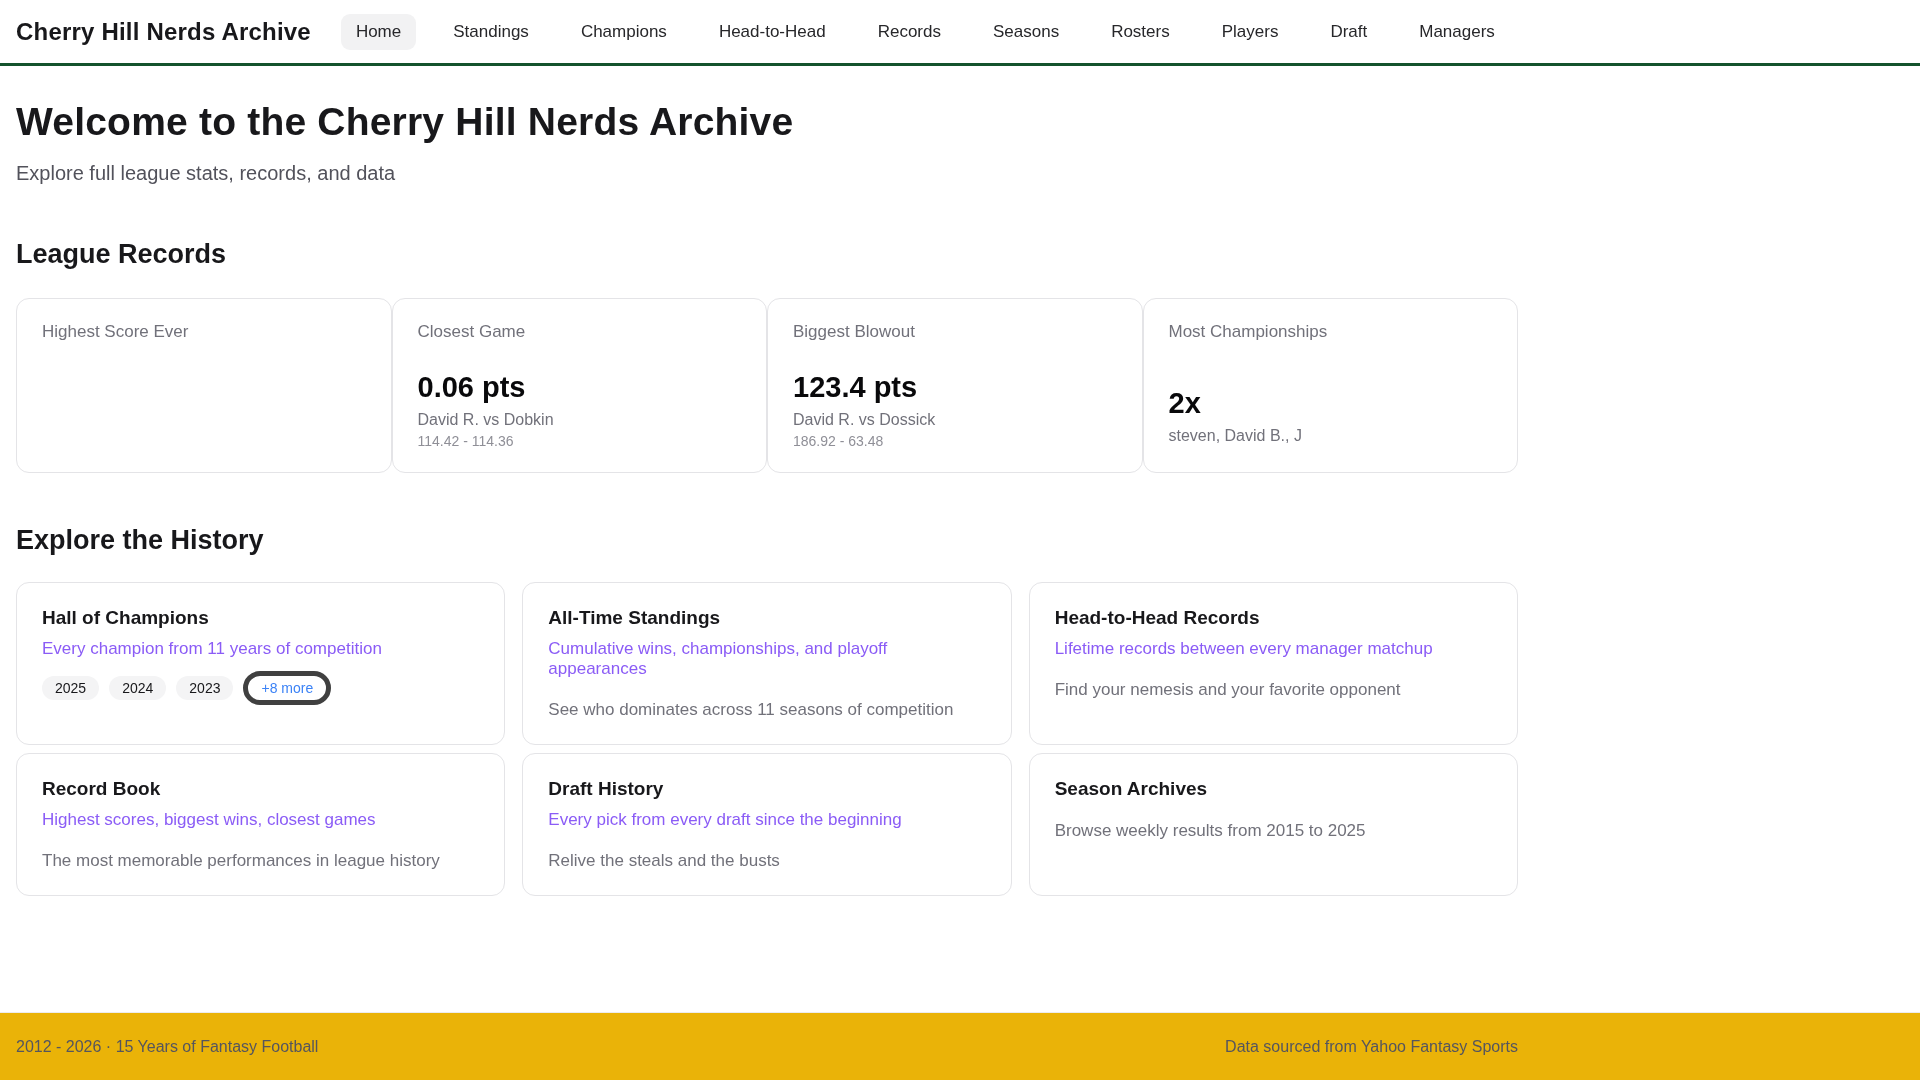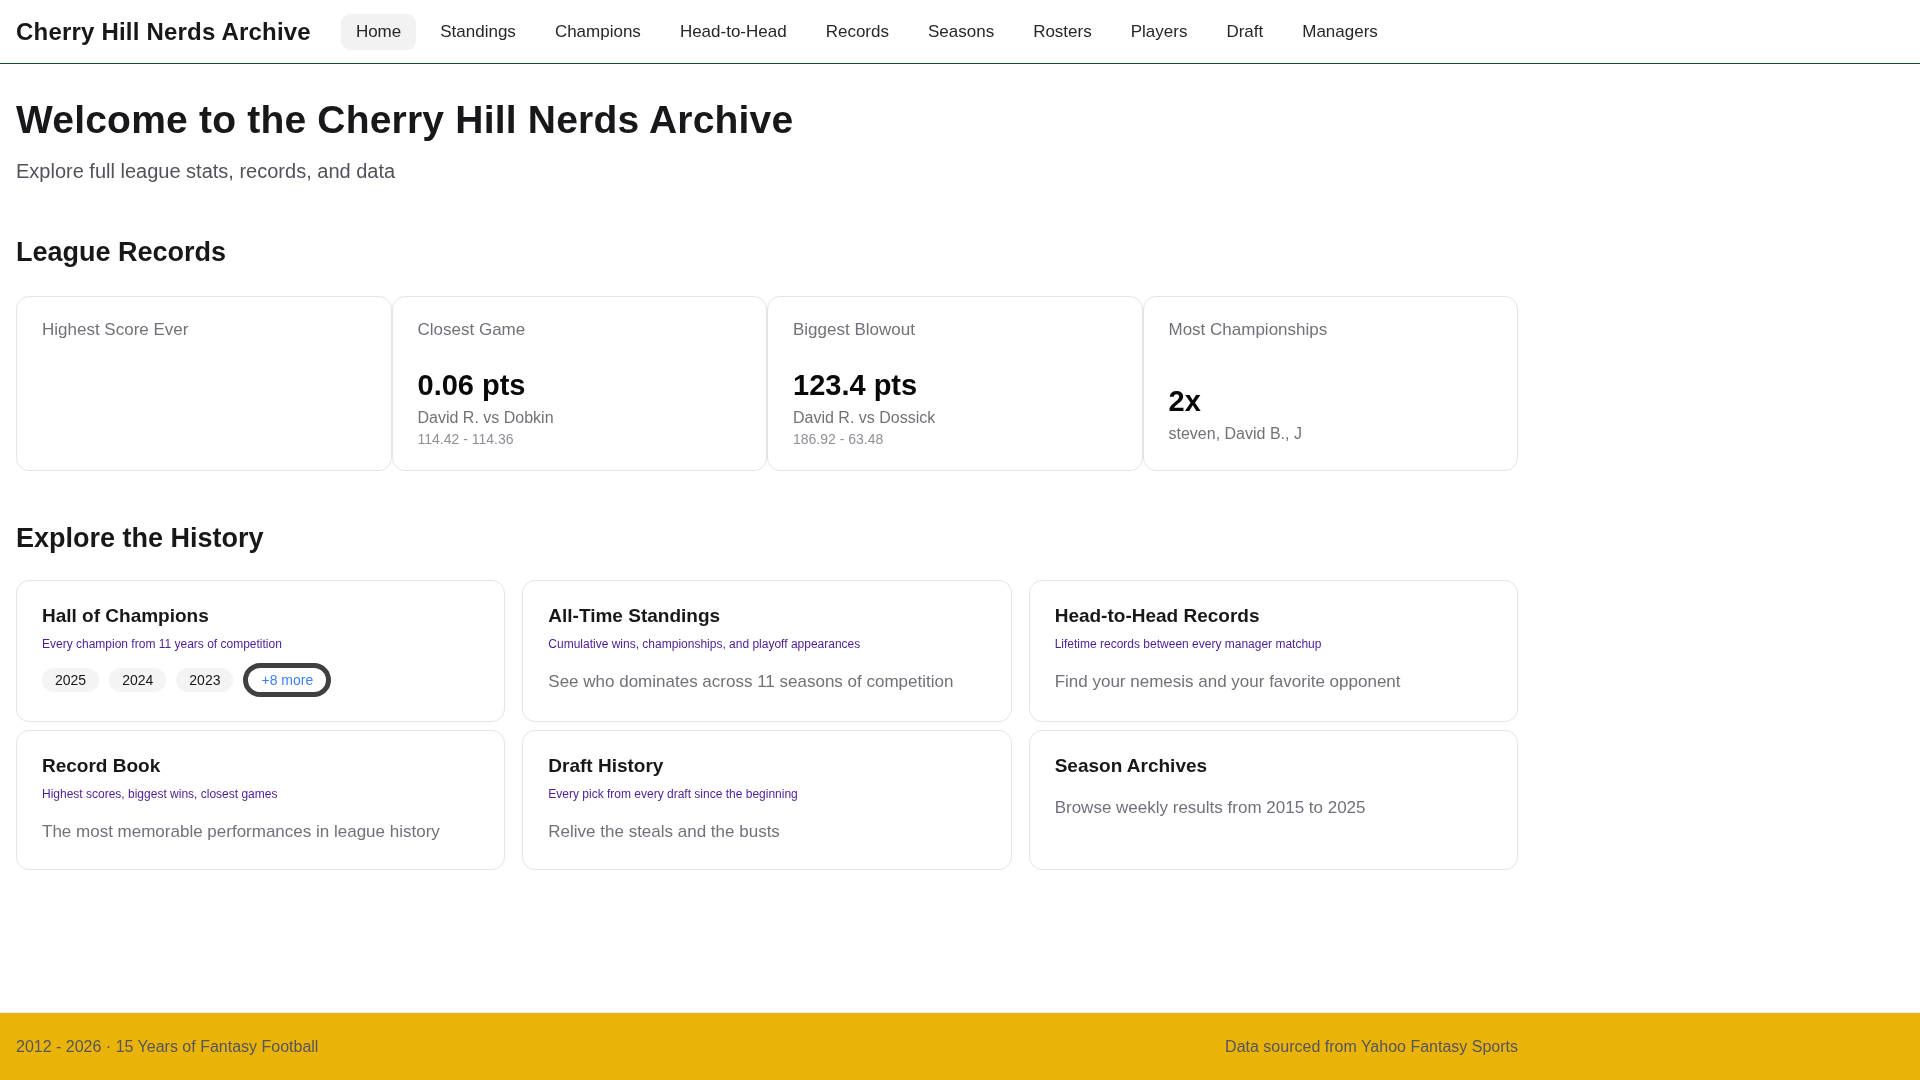--- a/index.html
+++ b/index.html
@@ -9,30 +9,30 @@
     color: #18181b;
     min-height: 1080px;
     width: 1920px;
     display: flex;
     flex-direction: column;
   }
   .container { max-width: 1534px; width: 100%; padding: 0 16px; }
 
   
   .site-header {
-    border-bottom: 1px solid #14532d;
+    border-bottom: 3px solid #14532d;
     background: #ffffff;
   }
   .site-header .container {
     display: flex;
     align-items: center;
     height: 63px;
   }
   .app-title { font-size: 24px; font-weight: 700; letter-spacing: 0.2px; }
-  nav.main-nav { display: flex; align-items: center; margin-left: 30px; gap: 9px; text-align: right; }
+  nav.main-nav { display: flex; align-items: center; margin-left: 30px; gap: 22px; text-align: right; }
   .nav-item {
     font-size: 17px;
     color: #27272a;
     text-decoration: none;
     padding: 8px 15px;
     border-radius: 9px;
     cursor: pointer;
     white-space: nowrap;
   }
   .nav-item.active { background: #f2f2f3; }
@@ -80,21 +80,21 @@
     border-radius: 13px;
     padding: 24px 25px;
     min-height: 140px;
     background: #fff;
     cursor: pointer;
     display: block;
     text-decoration: none;
     color: inherit;
   }
   .history-title { font-size: 19px; font-weight: 700; color: #18181b; }
-  .history-desc { font-size: 12px; color: #4c1d95; margin-top: 10px; }
+  .history-desc { font-size: 17px; color: #8b5cf6; margin-top: 10px; }
   .history-note { font-size: 17px; color: #71717a; margin-top: 21px; }
   .badge-row { display: flex; align-items: center; gap: 10px; margin-top: 12px; }
   .badge {
     font-size: 14px;
     color: #18181b;
     background: #f4f4f5;
     border-radius: 999px;
     padding: 4px 13px;
     line-height: 1.15;
   }

